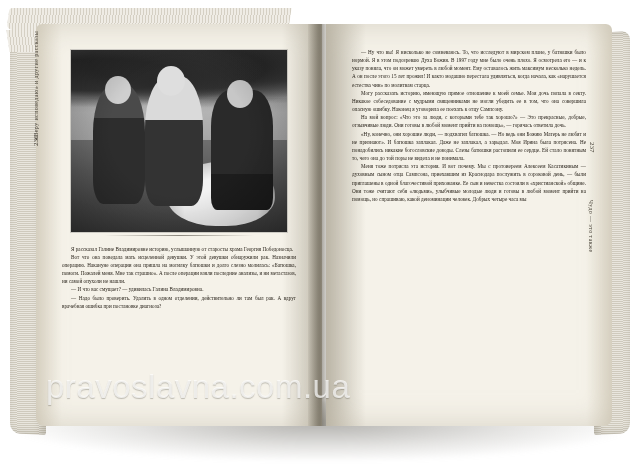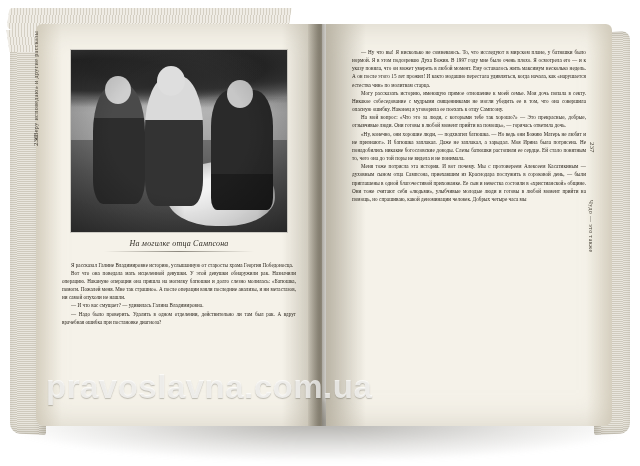--- a/index.html
+++ b/index.html
@@ -234,21 +234,21 @@
     position: absolute;
     left: 0; top: 0; width: 640px; height: 466px;
     pointer-events: none;
   }
   .wm-text {
     position: absolute;
     left: 46px;
     top: 368px;
     font-family: "Liberation Sans", sans-serif;
     font-size: 33px;
-    font-weight: 700;
+    font-weight: 400;
     color: rgba(255,255,255,0.72);
     text-shadow: 0 1px 1px rgba(90,85,75,0.35);
     letter-spacing: 0.5px;
     white-space: nowrap;
   }
 </style>
 </head>
 <body>
 
 <div class="scene">
@@ -273,21 +273,20 @@
           <div class="ph-mound"></div>
           <div class="ph-fig ph-boy1"></div>
           <div class="ph-boy1-head"></div>
           <div class="ph-fig ph-boy2"></div>
           <div class="ph-boy2-head"></div>
           <div class="ph-fig ph-man"></div>
           <div class="ph-man-head"></div>
           <div class="ph-vign"></div>
         </div>
 
-        <div class="photo-caption">На могилке отца Сампсона</div>
         <div class="cap-rule"></div>
 
         <div class="body-text">
           <p>Я рассказал Галине Владимировне историю, услышанную от старосты храма Георгия Победоносца.</p>
           <p>Вот что она поведала мать исцеленной девушки. У этой девушки обнаружили рак. Назначили операцию. Накануне операции она пришла на могилку батюшки и долго слезно молилась: «Батюшка, помоги. Пожалей меня. Мне так страшно». А после операции взяли последние анализы, и ни метастазов, ни самой опухоли не нашли.</p>
           <p>— И что вас смущает? — удивилась Галина Владимировна.</p>
           <p>— Надо было проверить. Удалить в одном отделении, действительно ли там был рак. А вдруг врачебная ошибка при постановке диагноза?</p>
         </div>
       </div>
     </div>

